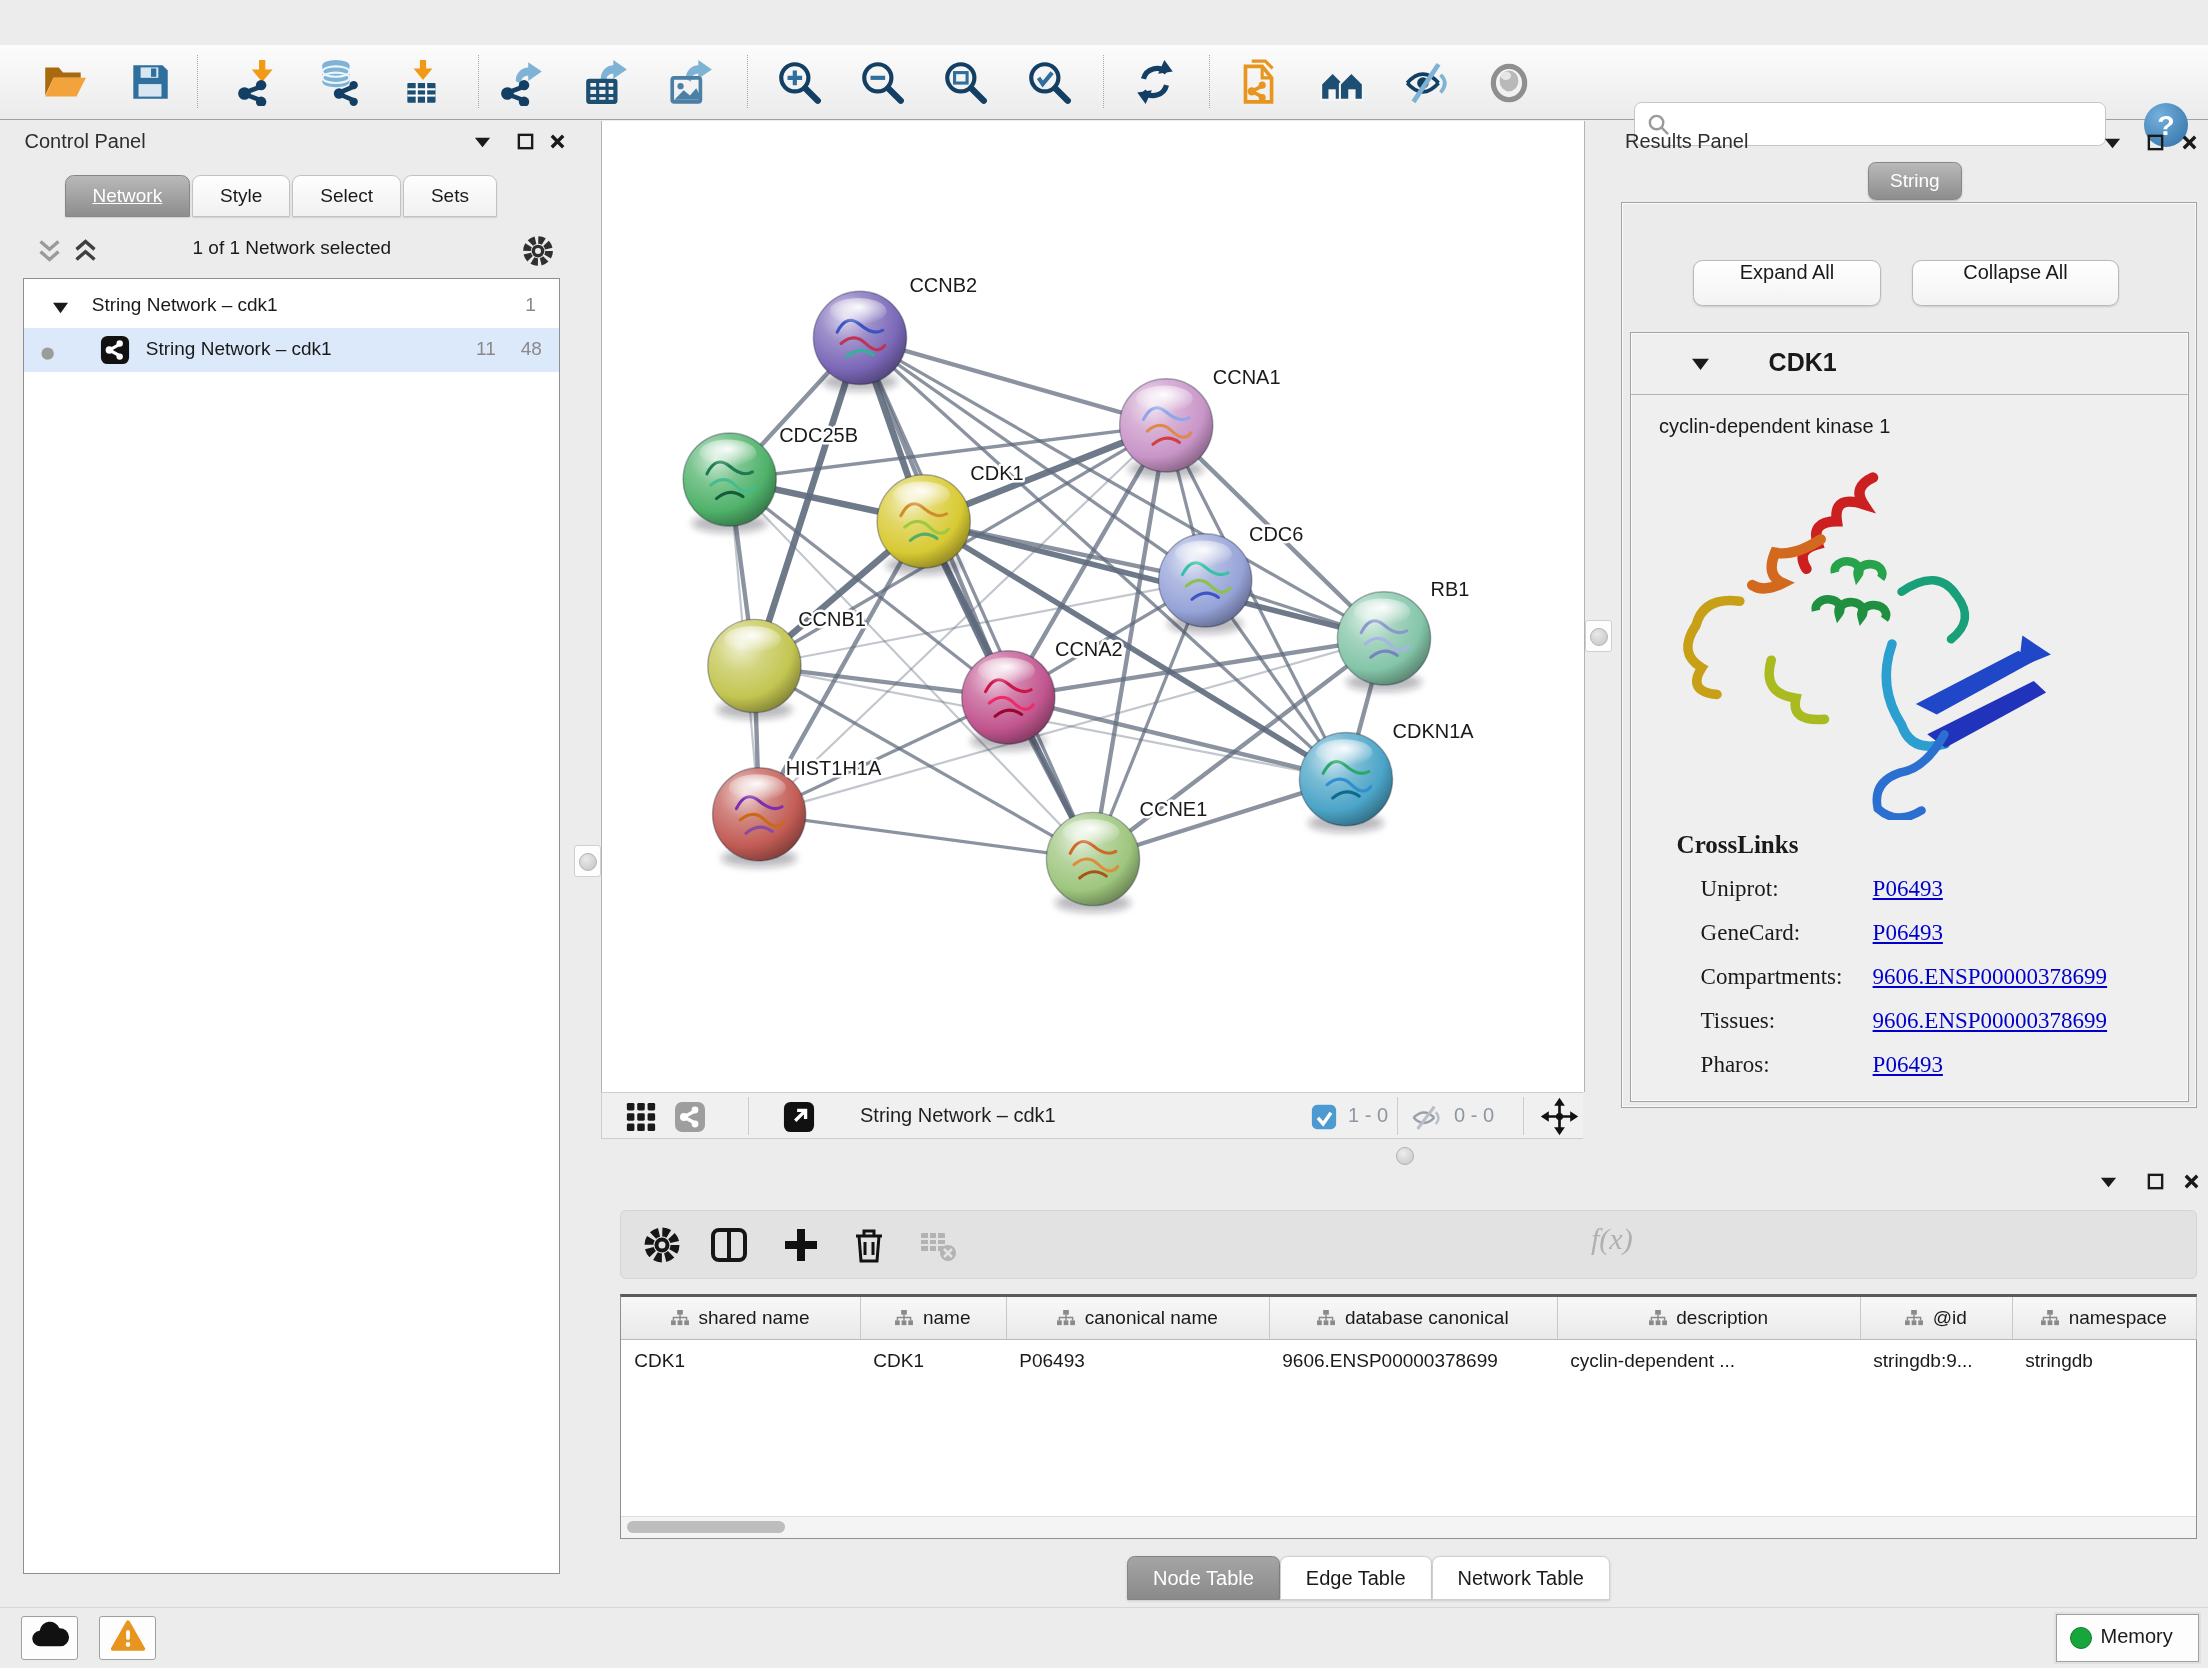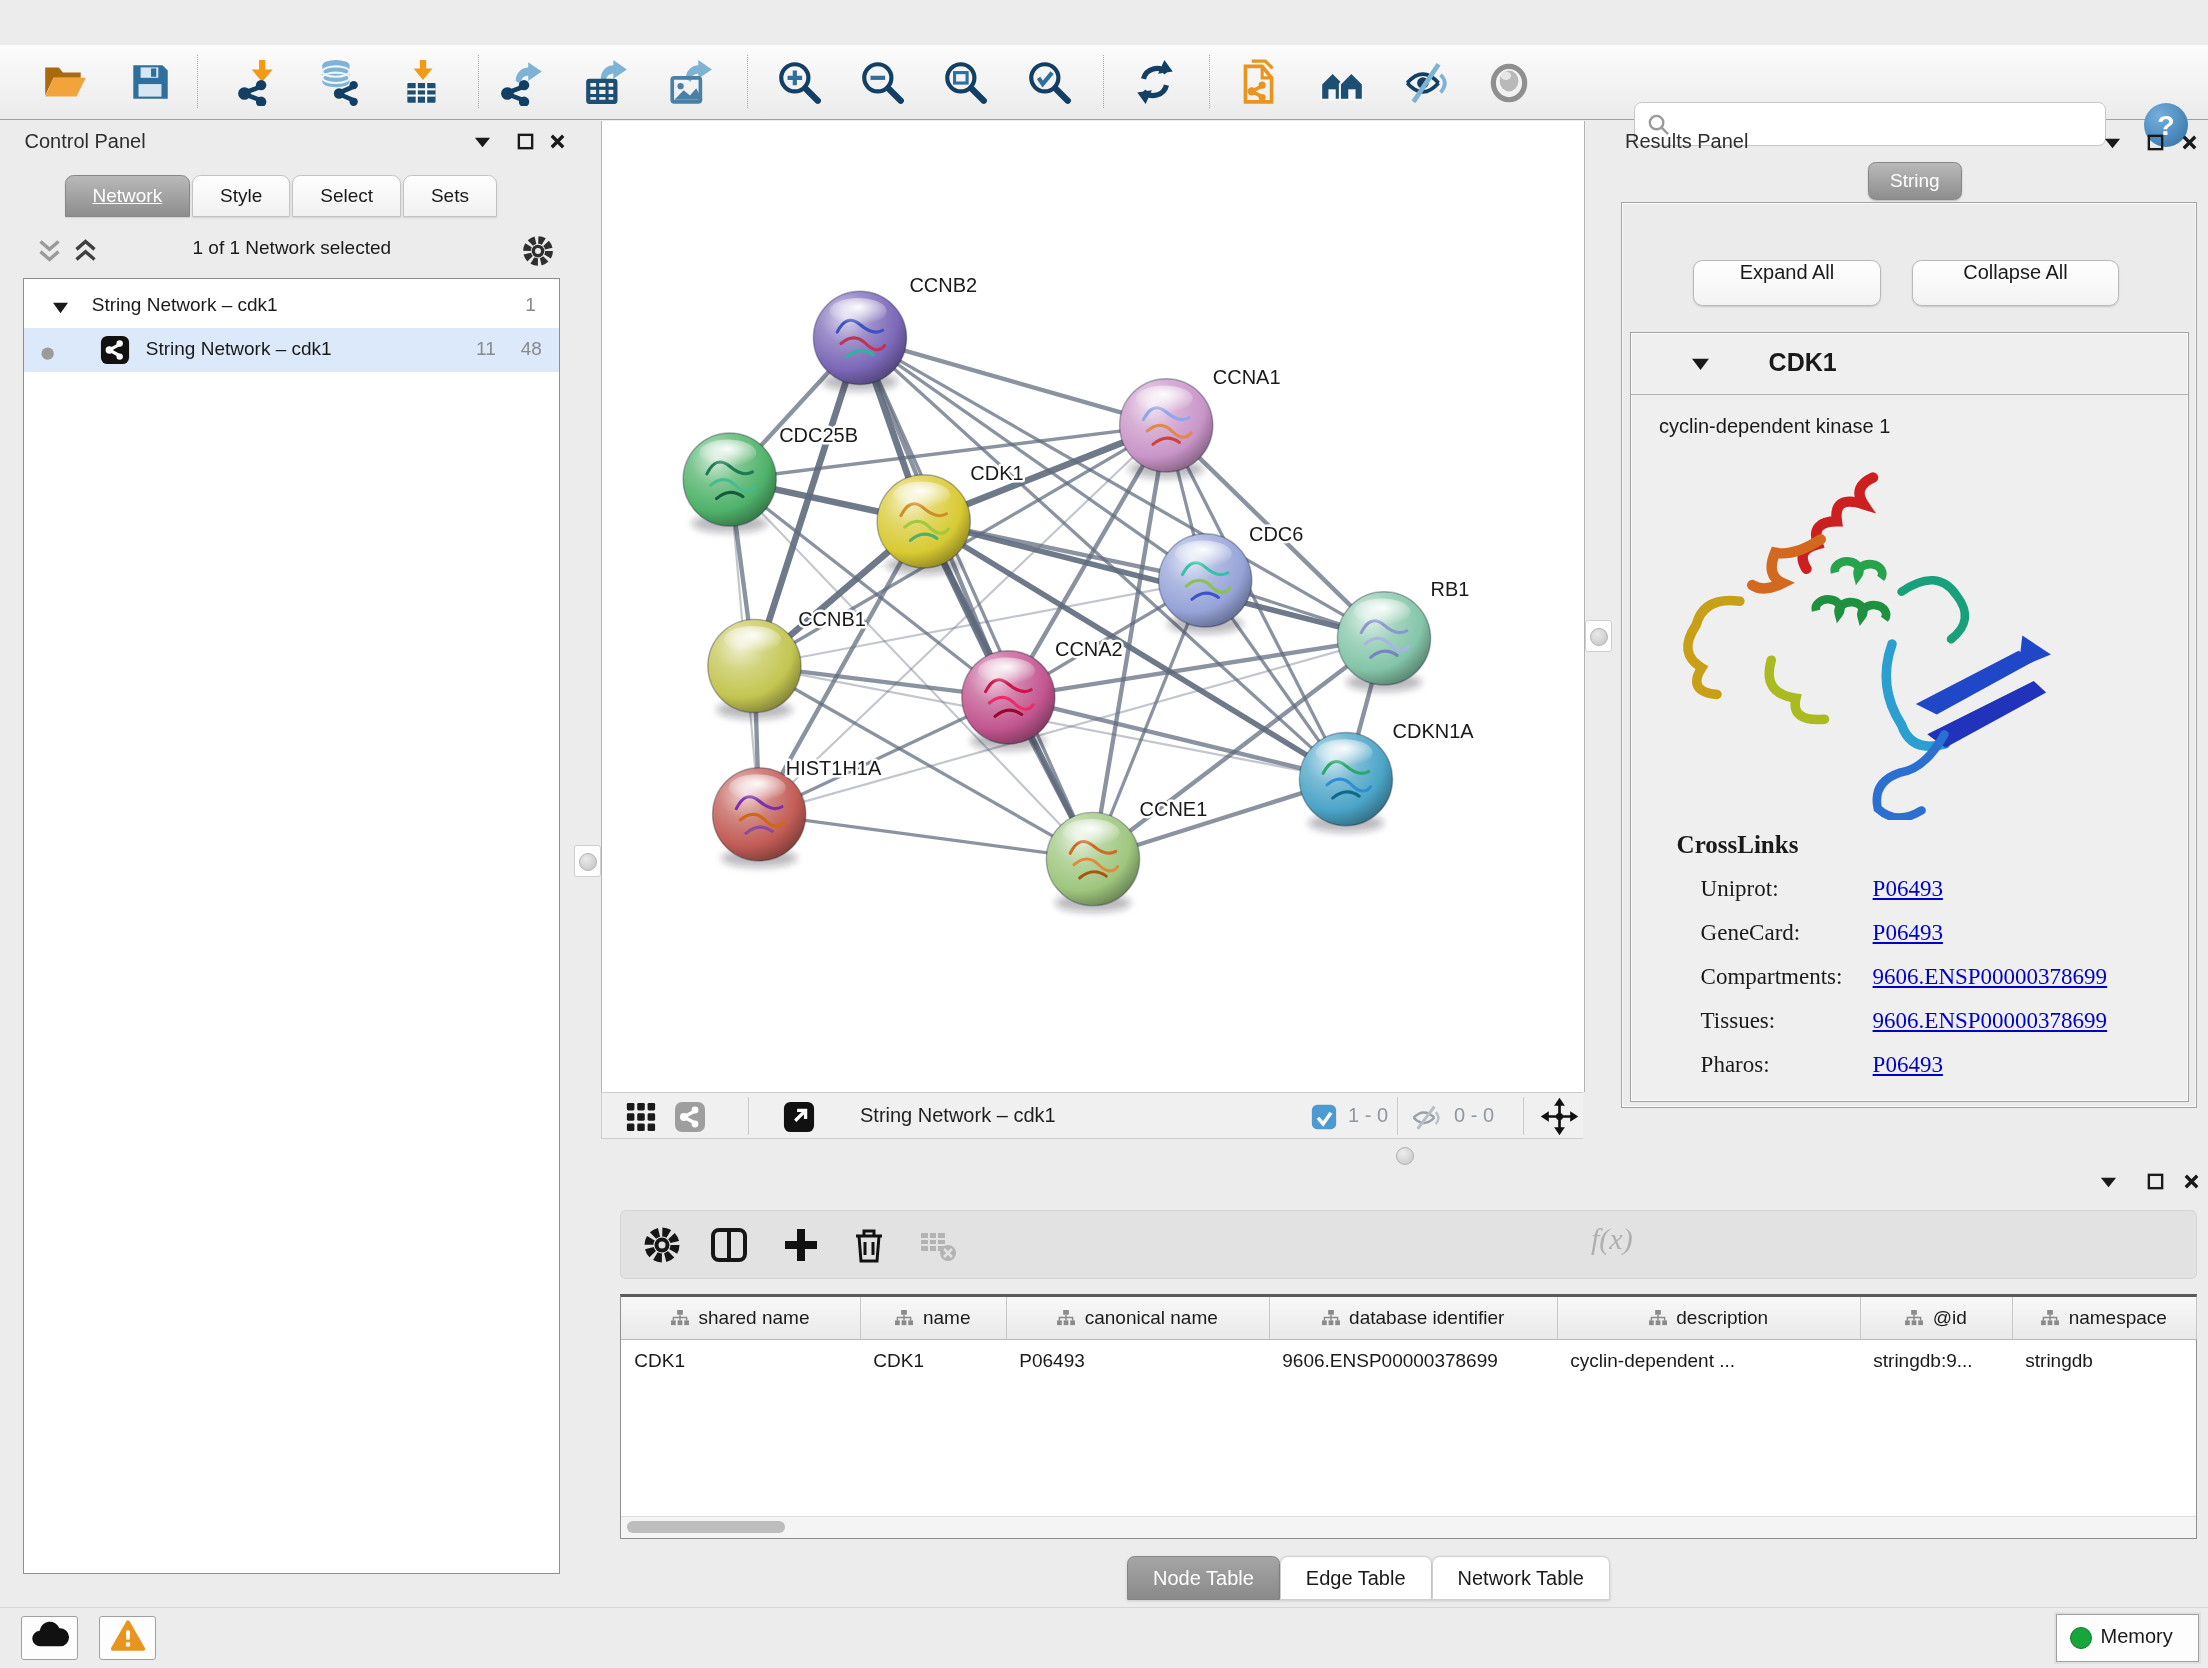--- a/index.html
+++ b/index.html
@@ -794,21 +794,21 @@
                 <path d="M9.5 5v3M2.5 11V8h14v3M9.5 8v3" stroke="#8a8a8a" stroke-width="1.5" fill="none"></path>
               </svg><span>canonical name</span></th>
             <th><svg class="colicon" width="18" height="17" viewBox="0 0 19 18">
                 <g fill="#8a8a8a">
                   <rect x="6.5" y="0" width="6" height="5"></rect>
                   <rect x="0" y="11" width="5" height="5"></rect>
                   <rect x="7" y="11" width="5" height="5"></rect>
                   <rect x="14" y="11" width="5" height="5"></rect>
                 </g>
                 <path d="M9.5 5v3M2.5 11V8h14v3M9.5 8v3" stroke="#8a8a8a" stroke-width="1.5" fill="none"></path>
-              </svg><span>database identifier</span></th>
+              </svg><span>database canonical</span></th>
             <th><svg class="colicon" width="18" height="17" viewBox="0 0 19 18">
                 <g fill="#8a8a8a">
                   <rect x="6.5" y="0" width="6" height="5"></rect>
                   <rect x="0" y="11" width="5" height="5"></rect>
                   <rect x="7" y="11" width="5" height="5"></rect>
                   <rect x="14" y="11" width="5" height="5"></rect>
                 </g>
                 <path d="M9.5 5v3M2.5 11V8h14v3M9.5 8v3" stroke="#8a8a8a" stroke-width="1.5" fill="none"></path>
               </svg><span>description</span></th>
             <th><svg class="colicon" width="18" height="17" viewBox="0 0 19 18">

